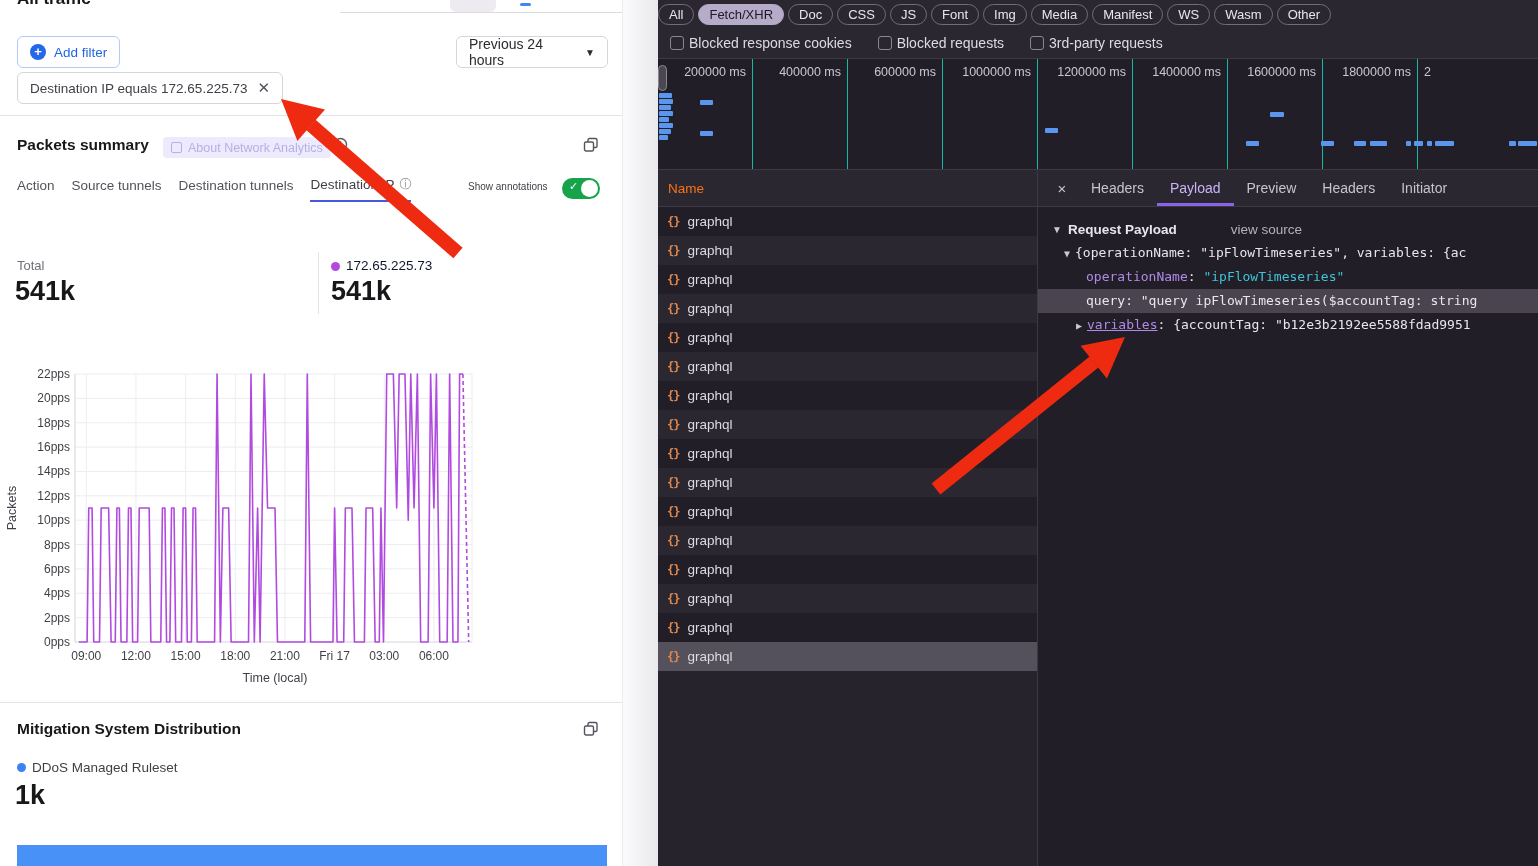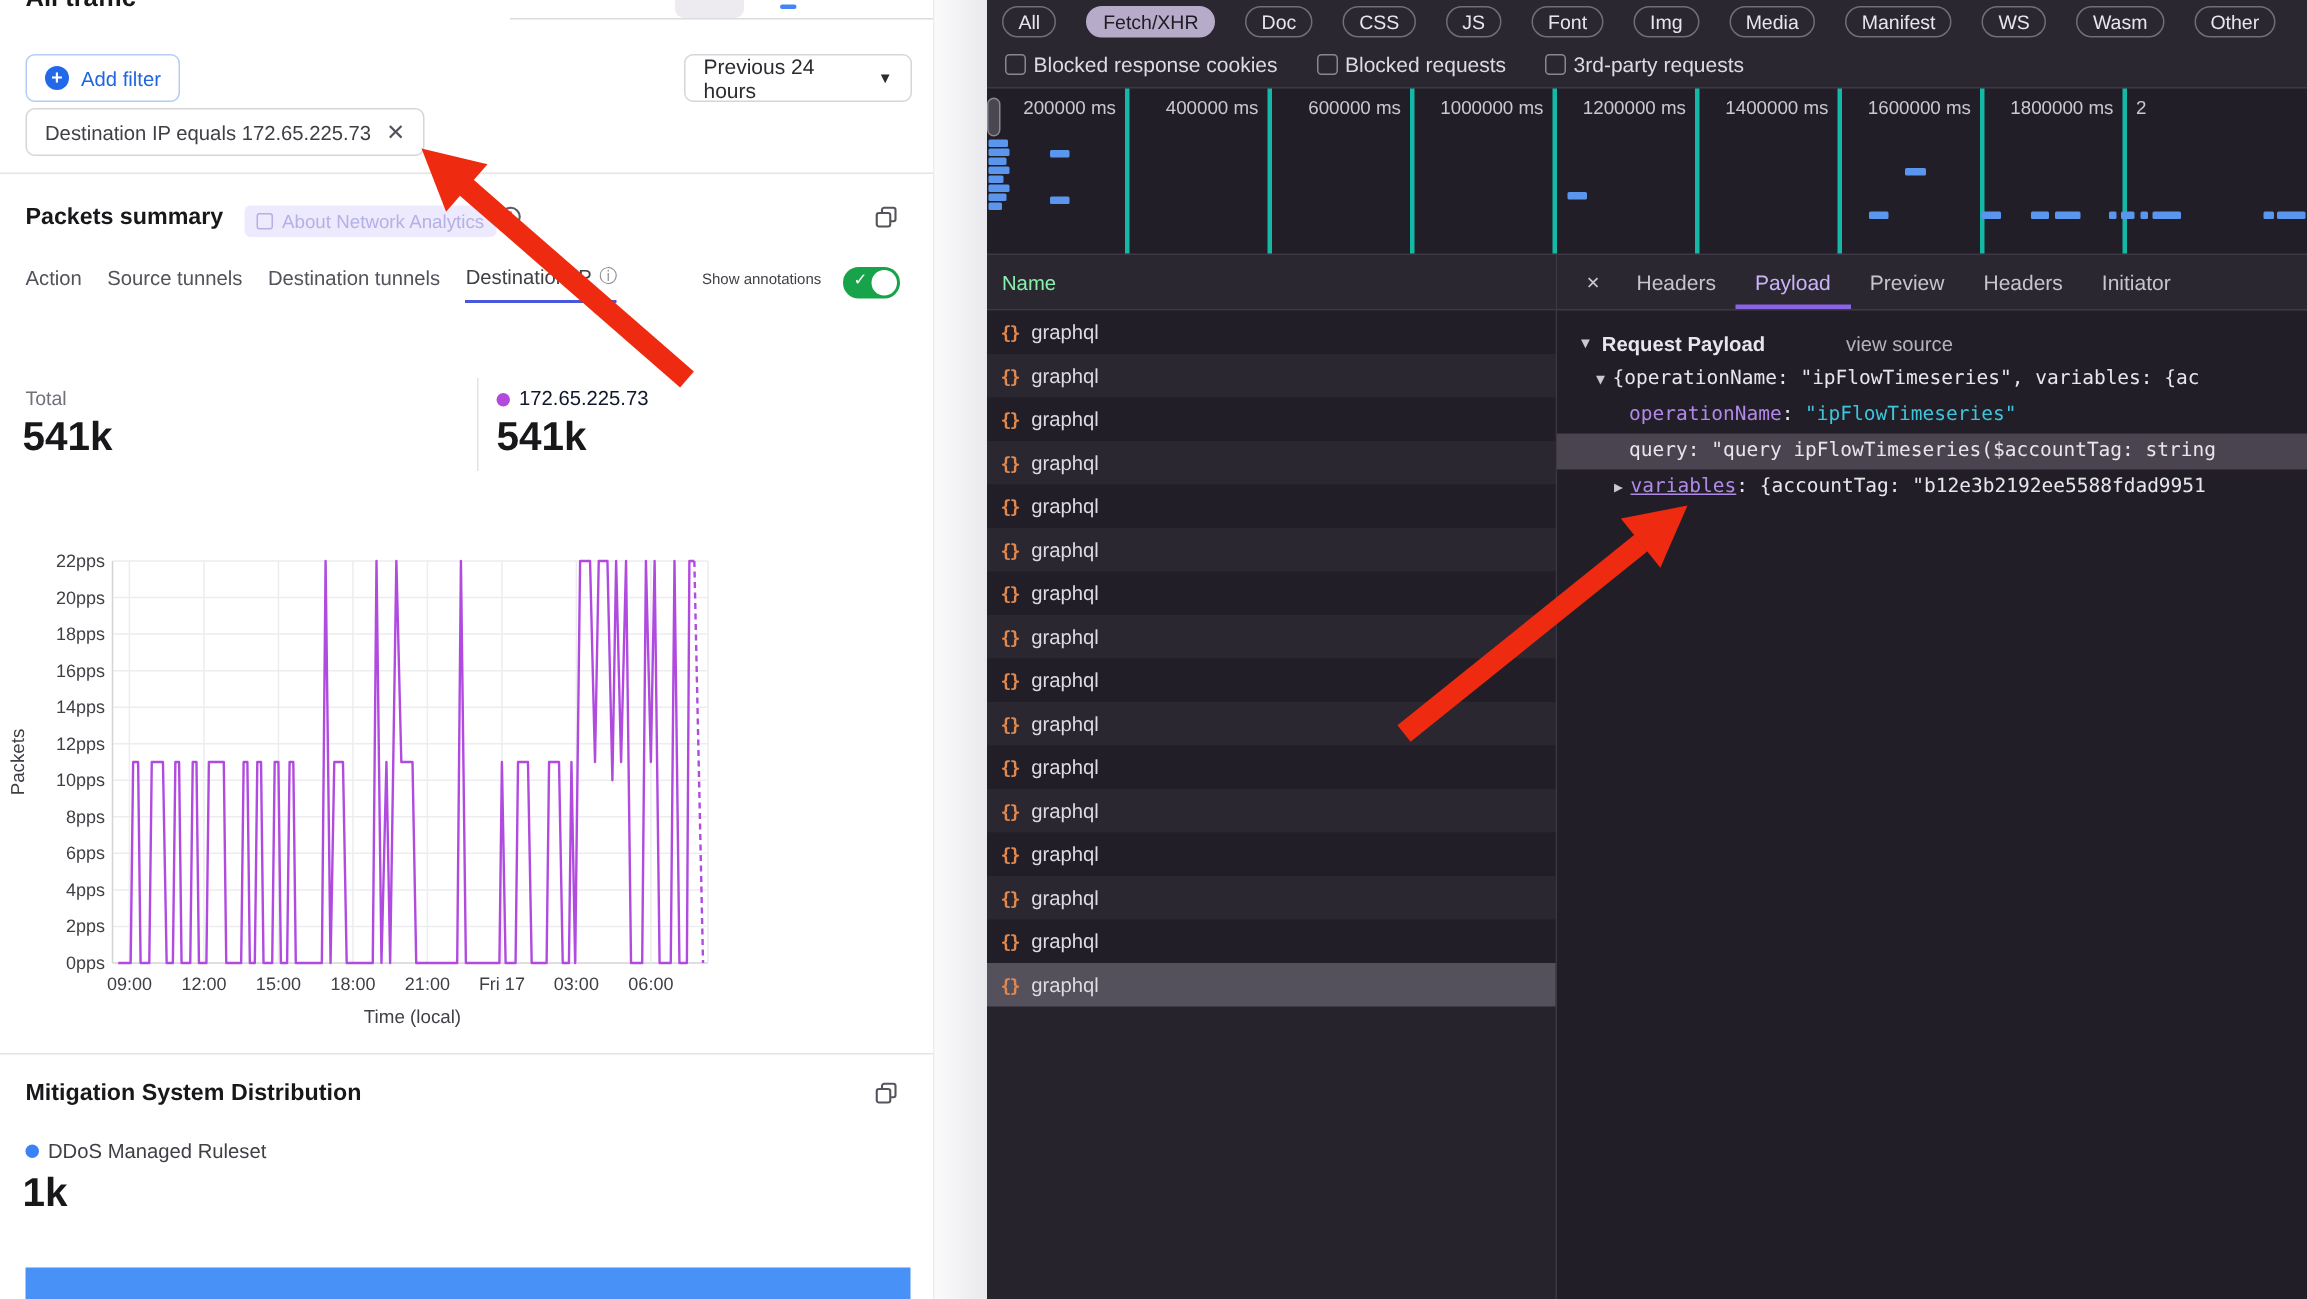--- a/index.html
+++ b/index.html
@@ -54,41 +54,41 @@
 
   #mit-bar { position:absolute; left:17px; top:845px; width:590px; height:21px; background:#4791f7; }
 
   
   #gutter { position:absolute; left:622px; top:0; width:36px; height:866px;
             background:linear-gradient(to right,#fbfbfc, #e9e8ec); border-left:1px solid #ececef; }
 
   
   #right { position:absolute; left:658px; top:0; width:880px; height:866px; background:#26232c; color:#dddbe2;
            display:flex; flex-direction:column; }
-  #pills-bar { height:28px; display:flex; align-items:center; gap:20px; padding-left:10px; background:#2a2731; }
+  #pills-bar { height:28px; display:flex; align-items:center; gap:4px; padding-left:0; background:#2a2731; }
   .pill { height:21px; line-height:19px; padding:0 10px; border:1px solid #716d7b; border-radius:11px;
           font-size:13px; color:#e8e6ed; cursor:pointer; white-space:nowrap; }
   .pill.active { background:#b6abc9; border-color:#b6abc9; color:#1d1b23; }
   #checks-bar { height:30px; display:flex; align-items:center; gap:26px; padding-left:12px; background:#2a2731; font-size:14px; color:#dddbe2; }
   .check { display:flex; align-items:center; gap:5px; cursor:pointer; }
   .box { width:14px; height:14px; border:1.5px solid #8a8793; border-radius:3px; background:#2a2731; }
 
   #timeline { position:relative; height:112px; background:#211e27; border-top:1px solid #3c3945;
               border-bottom:1px solid #3c3945; display:flex; }
-  .tcell { width:95px; flex:none; border-right:3px solid #14b8a6; text-align:right;
+  .tcell { width:95px; flex:none; border-right:1px solid #14b8a6; text-align:right;
            padding:6px 6px 0 0; font-size:12.5px; color:#c9c7d0; }
   .tcell.cut { flex:1; text-align:left; padding-left:6px; border-right:none; }
   .tbar { position:absolute; height:5px; background:#5a96ee; border-radius:1px; }
   .thandle { position:absolute; left:0; top:6px; width:9px; height:26px; background:#4a4753;
              border:1px solid #8a8794; border-radius:5px; }
 
   #dt-main { flex:1; display:flex; min-height:0; }
   #reqlist { width:380px; flex:none; border-right:1px solid #3c3945; background:#26232c; display:flex; flex-direction:column; }
   #list-header { height:37px; line-height:37px; padding-left:10px; background:#2a2731; border-bottom:1px solid #3c3945;
-                 font-size:13.5px; color:#86efac; }
+                 font-size:13.5px; color:#f97316; }
   .req-row { height:29px; display:flex; align-items:center; gap:8px; padding-left:9px; font-size:13.5px;
              color:#dddbe2; cursor:pointer; }
   .req-row:nth-child(odd) { background:#211e27; }
   .req-row:nth-child(even) { background:#2a2731; }
   .req-row.selected { background:#55515c; }
   .json-ico { color:#e0884d; font-family:"DejaVu Sans Mono", monospace; font-size:12px; font-weight:700; letter-spacing:-1px; }
 
   #payload { flex:1; display:flex; flex-direction:column; background:#211e27; min-width:0; }
   #ptabs { height:37px; flex:none; background:#2a2731; border-bottom:1px solid #3c3945; display:flex; align-items:stretch; padding-left:8px; }
   .pclose { width:32px; display:flex; align-items:center; justify-content:center; color:#cac8d1; font-size:15px; cursor:pointer; }

